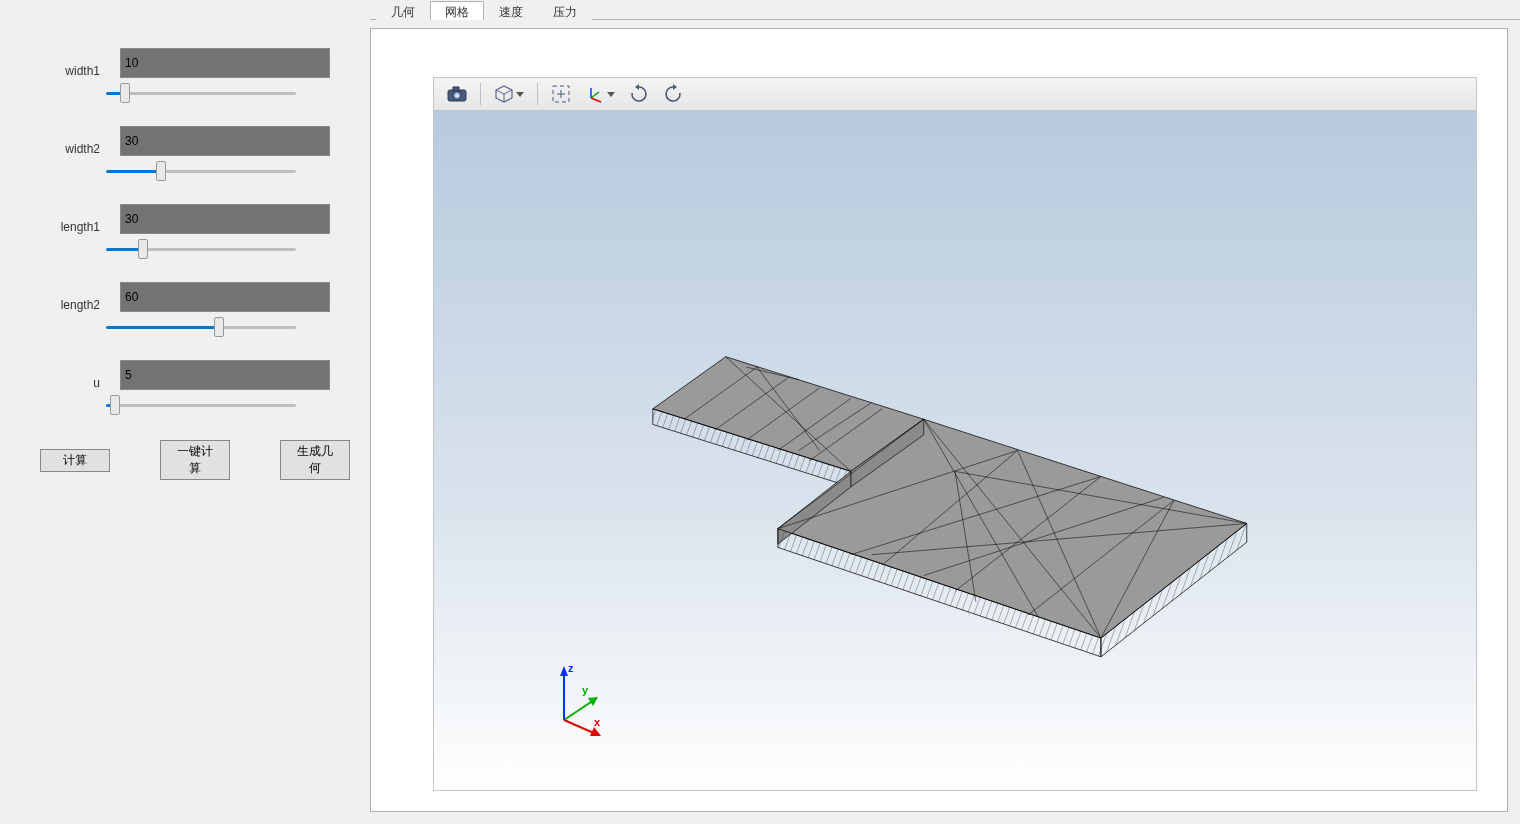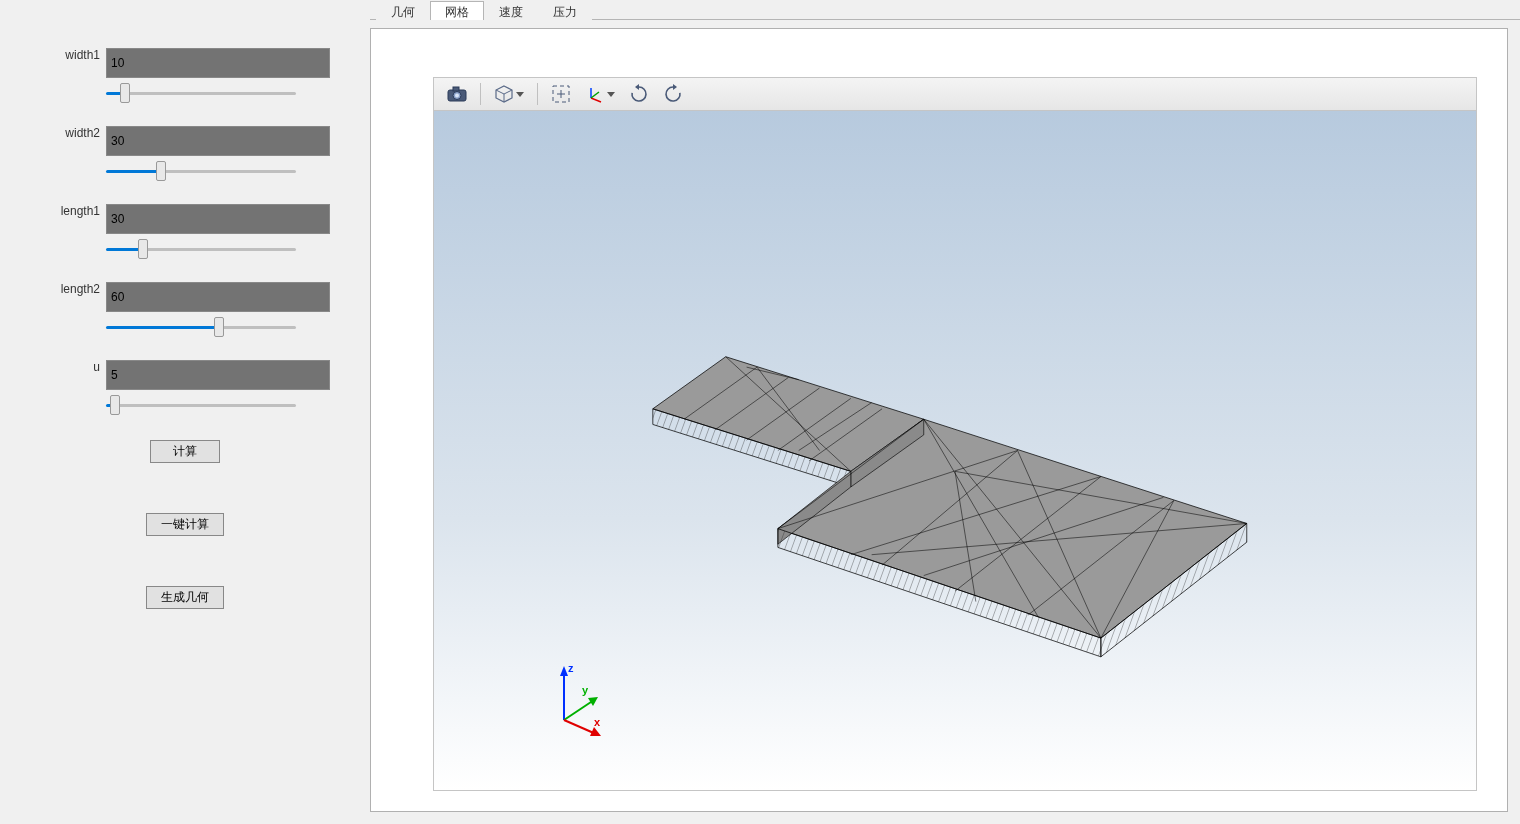--- a/index.html
+++ b/index.html
@@ -9,21 +9,21 @@
   
   .left-panel {
     width: 370px; height: 100%;
     padding: 48px 40px 20px 40px;
     background: #f0f0f0;
   }
   .param {
     margin-bottom: 28px;
   }
   .param-row {
-    display: flex; align-items: flex-start; gap: 6px;
+    display: flex; align-items: flex-end; gap: 20px;
     margin-bottom: 6px;
   }
   .param-label {
     width: 60px; text-align: right; color: #333;
     font-size: 12px; flex-shrink: 0;
   }
   .param-input {
     flex: 1; height: 22px;
     border: 1px solid #888; background: #737373;
     padding: 14px 4px; font-size: 12px;
@@ -48,21 +48,21 @@
   input[type=range].slider::-moz-range-progress {
     height: 3px; background: #0078d7;
   }
   input[type=range].slider::-moz-range-thumb {
     width: 10px; height: 20px; background: #e8e8e8;
     border: 1px solid #999; border-radius: 2px;
   }
 
   .btn-stack {
     margin-top: 30px;
-    display: flex; flex-direction: column; align-items: center; gap: 50px;
+    display: flex; flex-direction: row; align-items: center; gap: 50px;
   }
   .win-btn {
     min-width: 70px; padding: 2px 14px;
     background: #e1e1e1; border: 1px solid #888;
     font-size: 12px; cursor: pointer;
   }
 
   
   .main-area {
     flex: 1; height: 100%;

